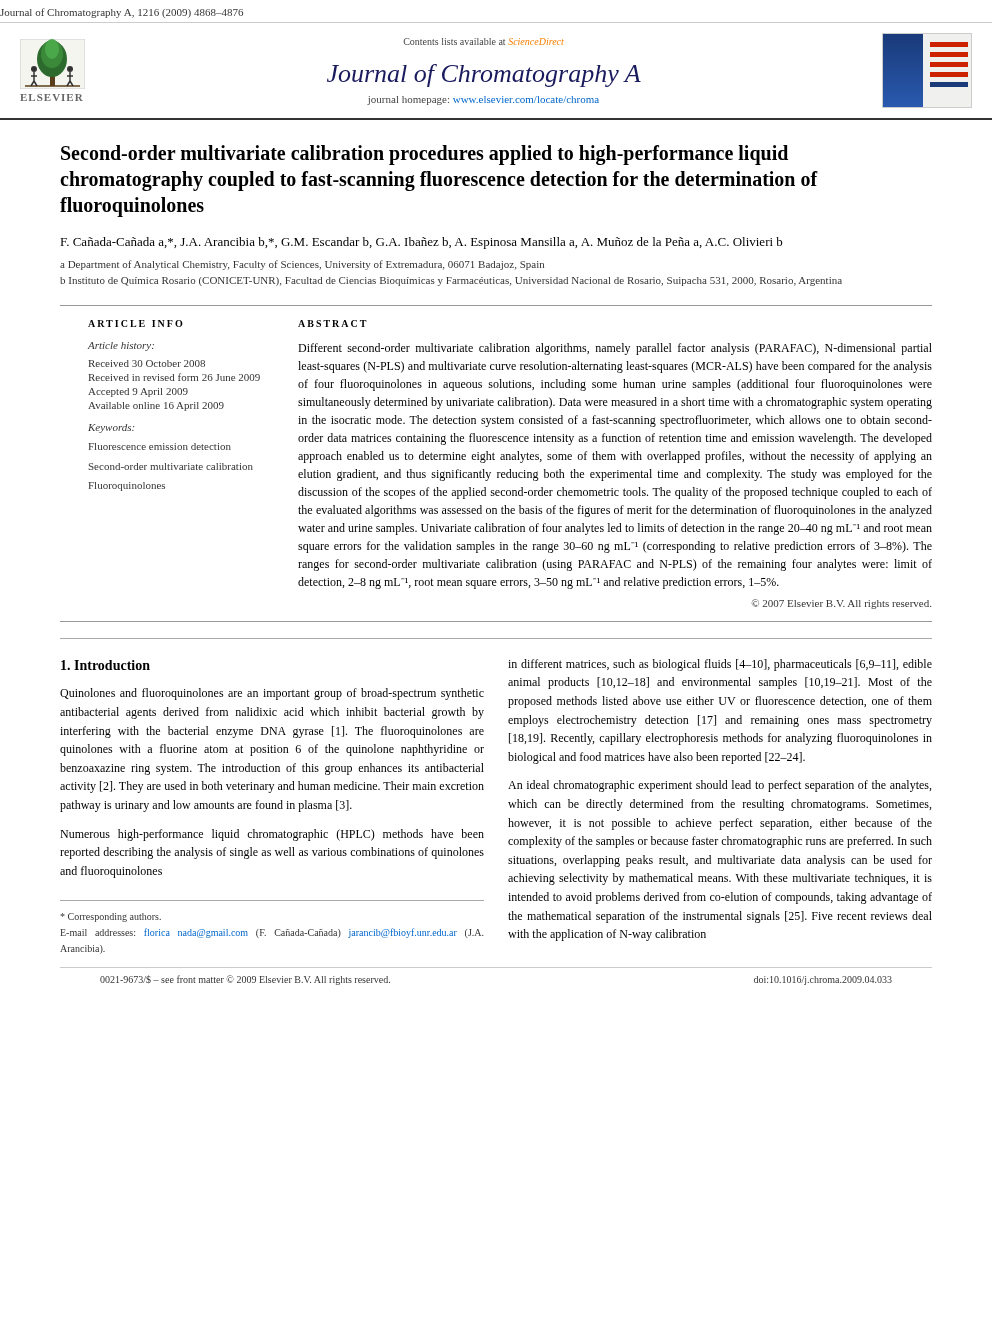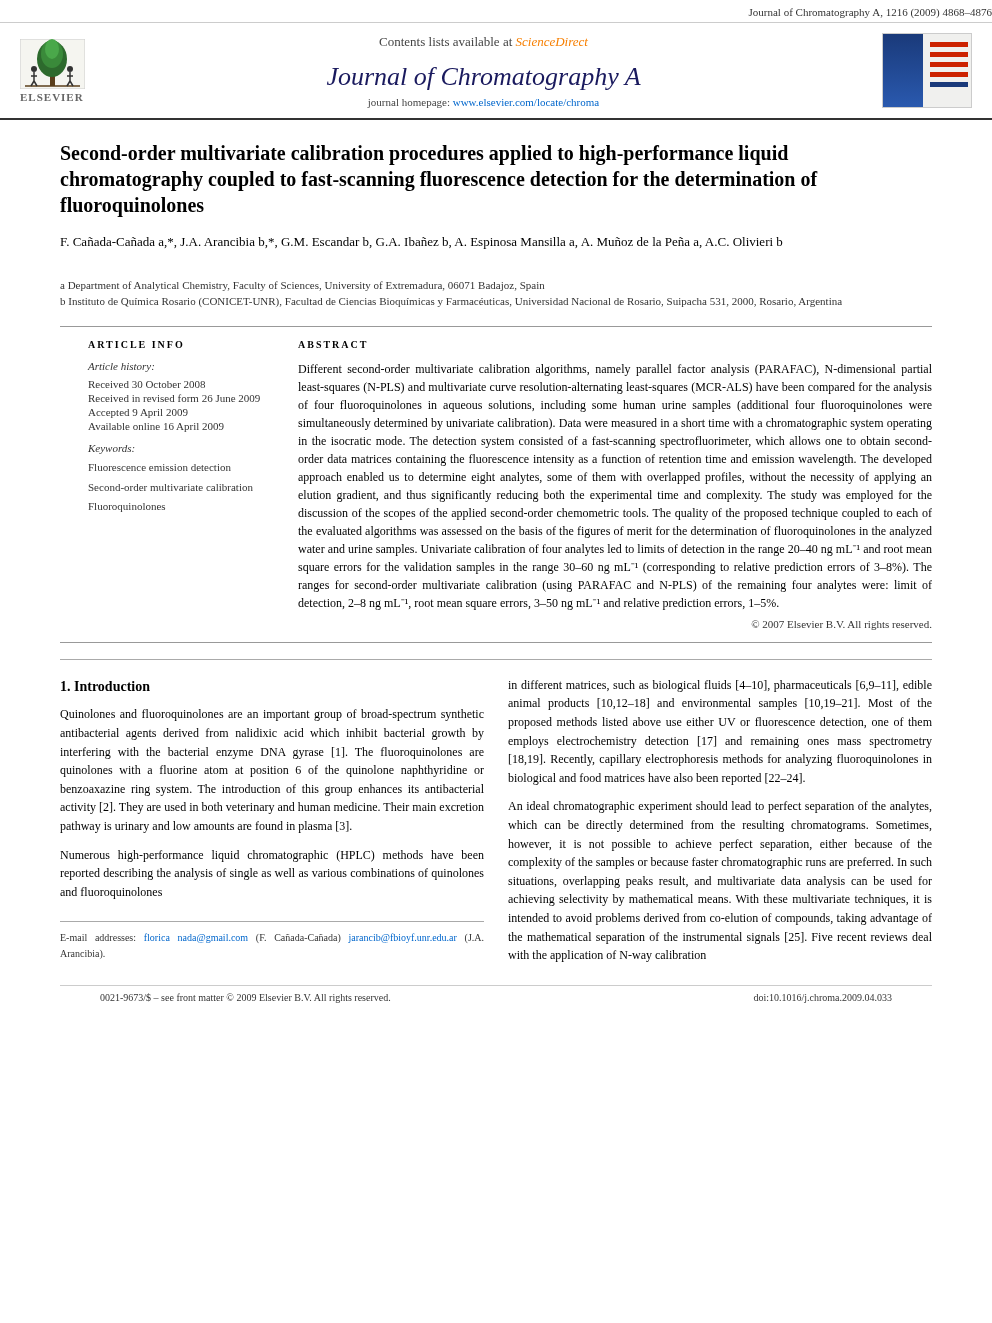--- a/index.html
+++ b/index.html
@@ -7,21 +7,21 @@
       width: 992px;
       min-height: 1323px;
       background: #fff;
       font-family: "Times New Roman", Times, serif;
       font-size: 13px;
       color: #000;
     }
 
     
     .top-bar {
-      text-align: right;
+      text-align: left;
       font-size: 11px;
       color: #333;
       padding: 6px 0 4px;
       border-bottom: 1px solid #ccc;
     }
 
     
     .journal-header {
       display: flex;
       align-items: center;
@@ -42,21 +42,21 @@
       color: #1a1a5e;
       margin-bottom: 4px;
     }
 
     .journal-homepage {
       font-size: 11px;
       color: #444;
     }
 
     .contents-line {
-      font-size: 13px;
+      font-size: 10px;
       color: #444;
       margin-bottom: 12px;
     }
 
     .science-direct {
       color: #f77f00;
       font-style: italic;
     }
 
     .elsevier-text {
@@ -87,21 +87,21 @@
       font-size: 20px;
       font-weight: bold;
       color: #000;
       line-height: 1.3;
       margin-bottom: 14px;
     }
 
     
     .authors {
       font-size: 13px;
-      margin-bottom: 24px;
+      margin-bottom: 3px;
       line-height: 1.6;
     }
 
     
     .affiliations {
       font-size: 11px;
       color: #333;
       margin-bottom: 16px;
       line-height: 1.5;
     }
@@ -346,20 +346,21 @@
 
     <div class="body-col">
       <div class="section-title">
         <span>1.</span>
         <span>Introduction</span>
       </div>
       <p>Quinolones and fluoroquinolones are an important group of broad-spectrum synthetic antibacterial agents derived from nalidixic acid which inhibit bacterial growth by interfering with the bacterial enzyme DNA gyrase [1]. The fluoroquinolones are quinolones with a fluorine atom at position 6 of the quinolone naphthyridine or benzoaxazine ring system. The introduction of this group enhances its antibacterial activity [2]. They are used in both veterinary and human medicine. Their main excretion pathway is urinary and low amounts are found in plasma [3].</p>
       <p>Numerous high-performance liquid chromatographic (HPLC) methods have been reported describing the analysis of single as well as various combinations of quinolones and fluoroquinolones</p>
 
       <div class="footnote-area">
+        <div>* Corresponding authors.</div>
         <div>
           <span>E-mail addresses:</span>
           <span class="blue-link">florica nada@gmail.com</span>
           <span>(F. Cañada-Cañada)</span>
           <span class="blue-link">jarancib@fbioyf.unr.edu.ar</span>
           <span>(J.A. Arancibia).</span>
         </div>
       </div>
     </div>
 

